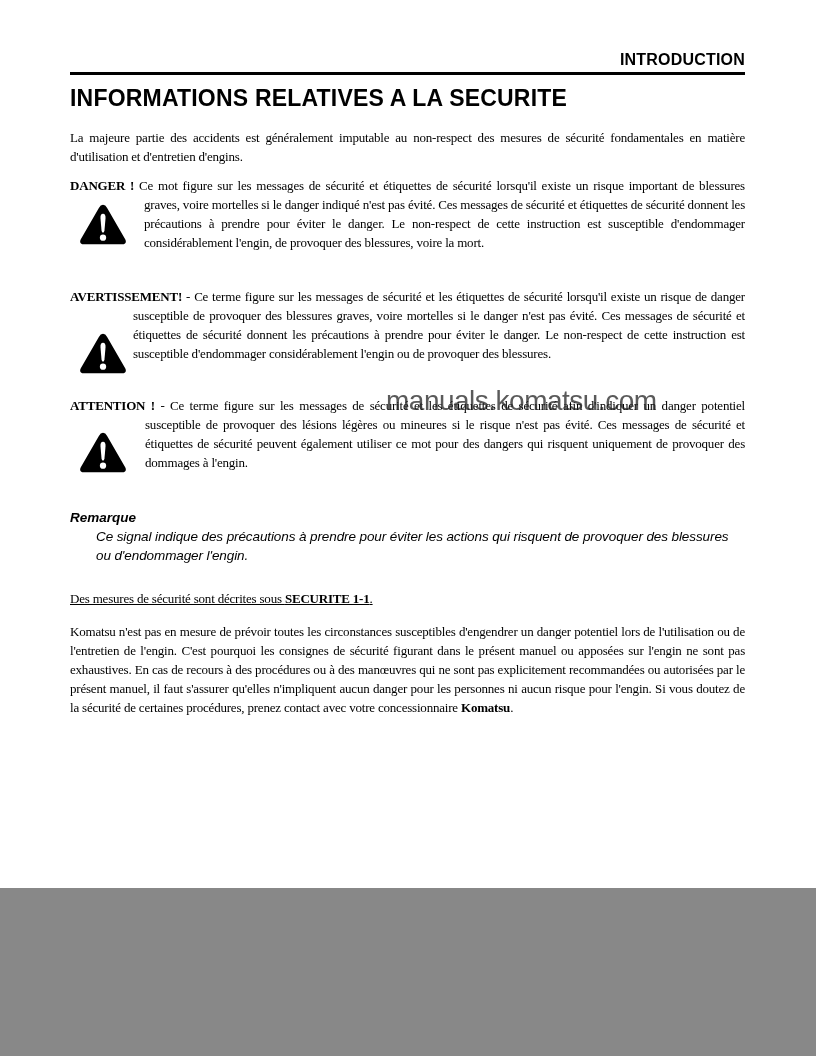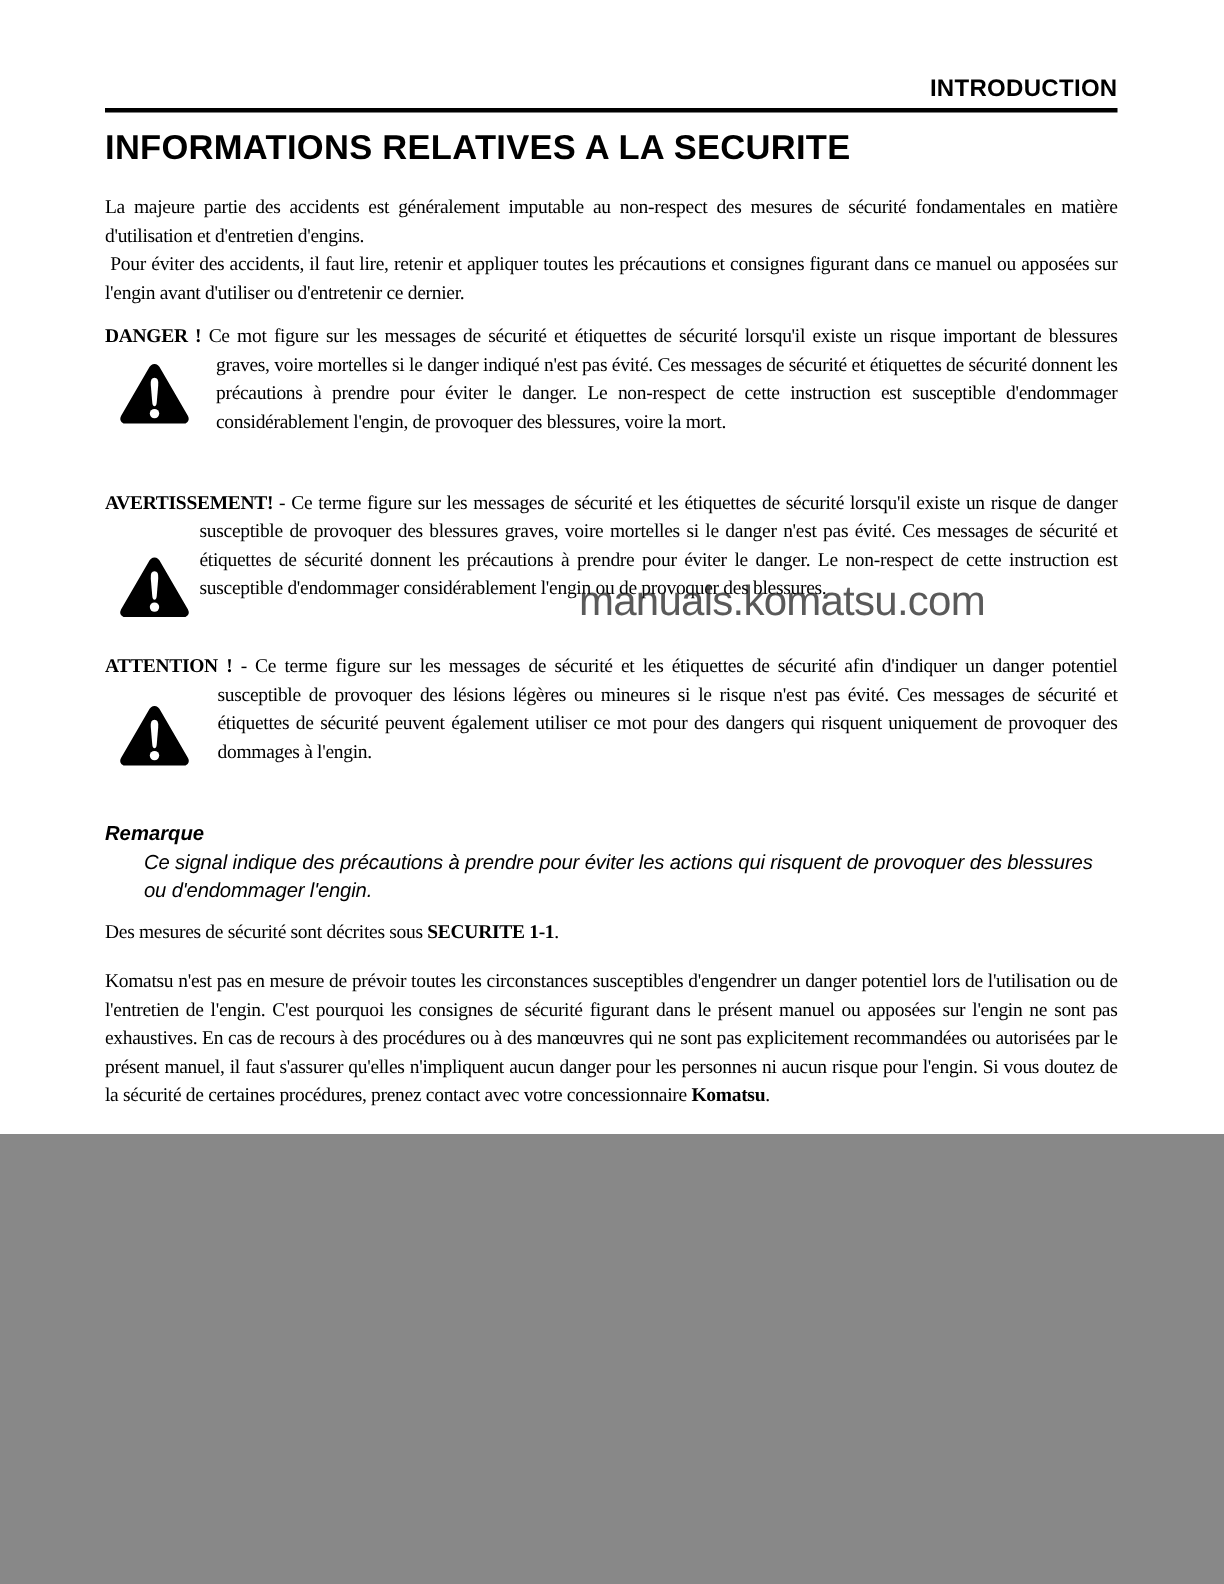--- a/index.html
+++ b/index.html
@@ -1,19 +1,19 @@
 <!DOCTYPE html>
 <html lang="fr"><head>
 <meta charset="utf-8">
 <title>Manual Page</title>
 <style>
   html,body{margin:0;padding:0;background:#888;}
   .page{
     position:relative;
-    width:816px;height:756px;
+    width:816px;height:888px;
     margin:0 auto;
     background:#fff;
     box-sizing:border-box;
     padding:0 71px 0 70px;
     overflow:hidden;
     font-family:"Liberation Serif", serif;
     color:#000;
   }
   
   .header-row{padding-top:50px;}
@@ -51,21 +51,21 @@
   .warn-label{font-weight:bold;}
   .warn-icon{position:absolute;left:8px;}
   .warn-danger .warn-icon{top:27px;}
   .warn-avert .warn-icon{top:45px;}
   .warn-attention .warn-icon{top:35px;}
   
   .remarque{margin-top:36px;font-family:"Liberation Sans", sans-serif;font-style:italic;}
   .remarque-heading{font-weight:bold;font-size:13.5px;line-height:19px;margin:0;}
   .remarque-body{margin:0 0 0 26px;font-size:13.5px;line-height:19px;text-align:left;letter-spacing:-0.1px;}
   
-  .security-note{margin-top:8px;font-size:13px;line-height:19px;letter-spacing:-0.2px;}
+  .security-note{margin-top:24px;font-size:13px;line-height:19px;letter-spacing:-0.2px;text-decoration:underline;}
   .closing{margin-top:14px;}
   b.inline-bold{font-weight:bold;}
   
   .watermark{
     position:absolute;left:386px;top:387px;
     font-family:"Liberation Sans", sans-serif;
     font-size:28px;line-height:28px;
     color:rgba(35,35,35,0.75);
     letter-spacing:-0.5px;
     white-space:nowrap;
@@ -84,21 +84,20 @@
 
 <div class="page">
 
   <div class="header-row">
     <div class="header-text">INTRODUCTION</div>
   </div>
 
   <h1 class="page-title">INFORMATIONS RELATIVES A LA SECURITE</h1>
 
   <p class="body-p mt-first">La majeure partie des accidents est généralement imputable au non-respect des mesures de sécurité fondamentales en matière d'utilisation et d'entretien d'engins.</p>
-  <p class="body-p">&nbsp;Pour éviter des accidents, il faut lire, retenir et appliquer toutes les précautions et consignes figurant dans ce manuel ou apposées sur l'engin avant d'utiliser ou d'entretenir ce dernier.</p>
 
 
   <div class="warn warn-danger">
     <span class="warn-icon">
       <svg width="50" height="43" viewBox="0 0 60 52" aria-hidden="true">
         <path d="M30 2 Q33 2 35 6 L57 44 Q59 48 55 50 L5 50 Q1 48 3 44 L25 6 Q27 2 30 2 Z" fill="#000"></path>
         <path d="M30 13 Q33.5 13 33 19 L31.8 33 Q31.5 36 30 36 Q28.5 36 28.2 33 L27 19 Q26.5 13 30 13 Z" fill="#fff"></path>
         <circle cx="30" cy="42" r="3.8" fill="#fff"></circle>
       </svg>
     </span>

